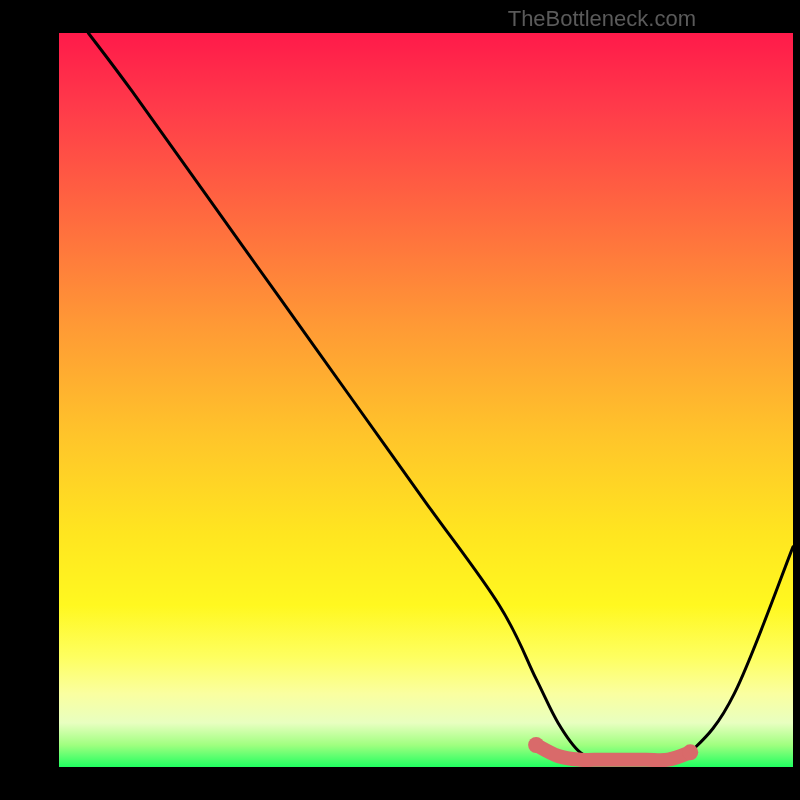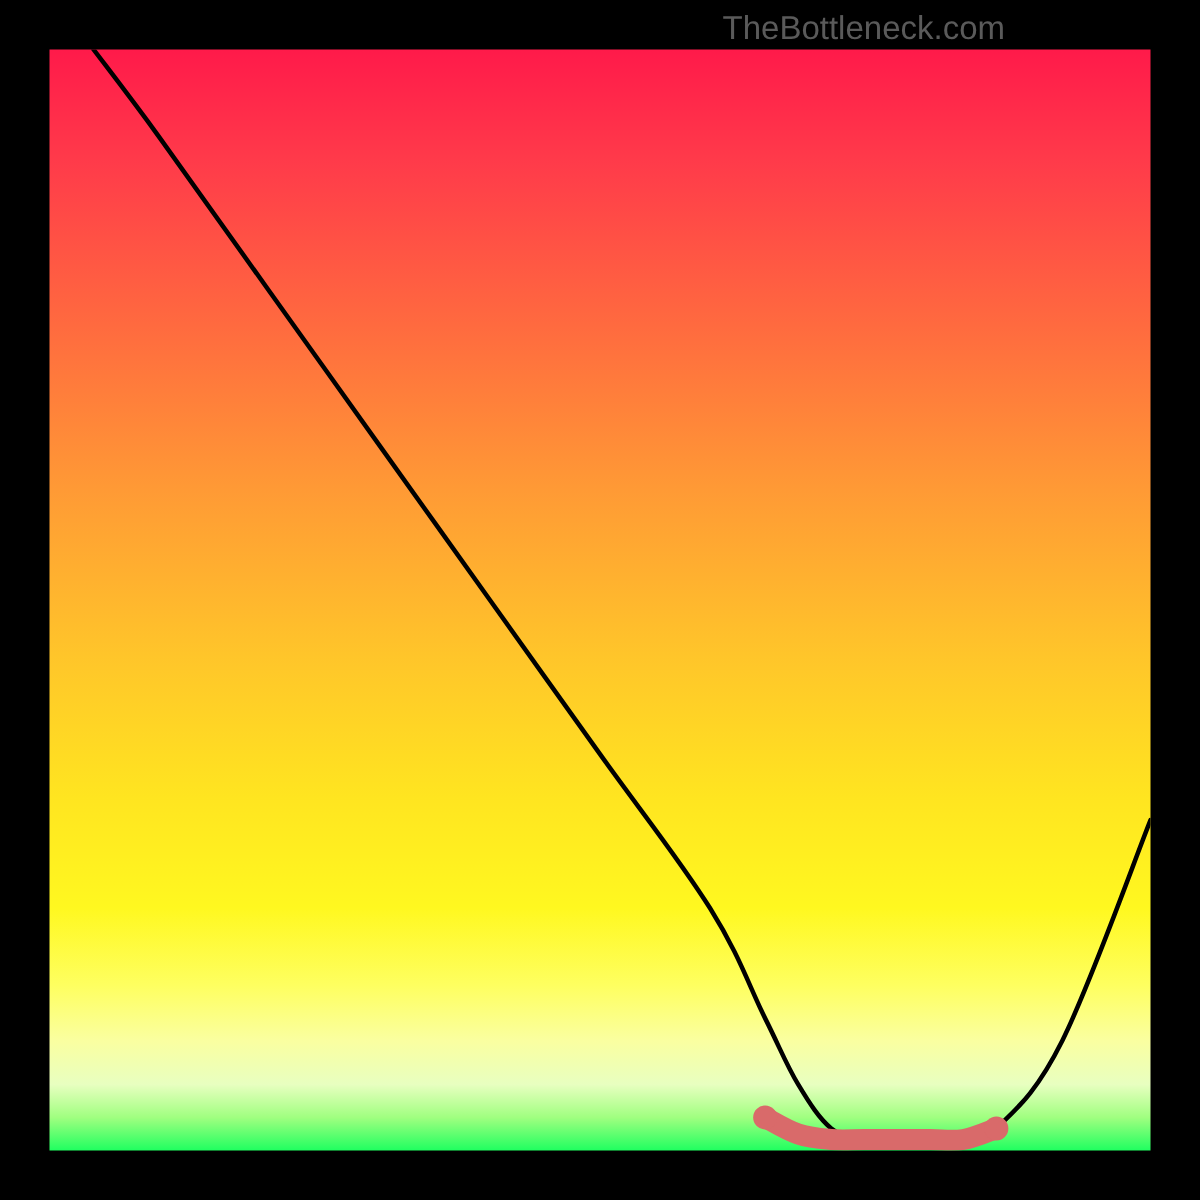--- a/index.html
+++ b/index.html
@@ -9,20 +9,21 @@
   height: 800px;
   background: #000;
   overflow: hidden;
   font-family: Arial, sans-serif;
 }
 .chart-container {
   position: relative;
   width: 680px;
   height: 800px;
   background: #000;
+  margin-left: 26px;
 }
 .watermark {
   position: absolute;
   top: 6px;
   right: 10px;
   color: #5a5a5a;
   font-size: 22px;
   font-weight: 500;
   z-index: 10;
 }

